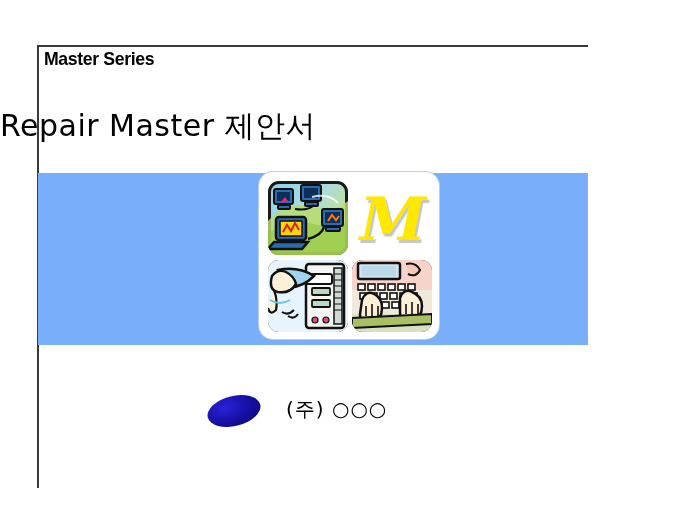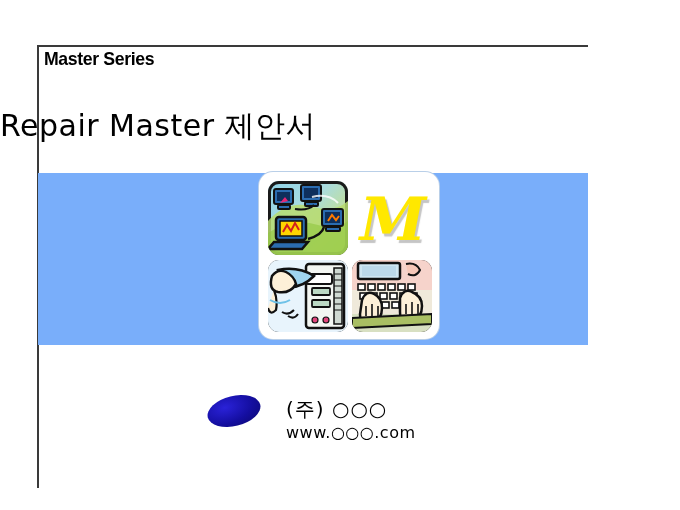--- a/index.html
+++ b/index.html
@@ -284,15 +284,14 @@
 
         <path d="M0 58 L80 54 L80 64 L0 68 Z" fill="#a9bf63" stroke="#111" stroke-width="2"></path>
       </svg>
     </div>
 
     <div id="logo-letter">M</div>
   </div>
 
   <div id="company-ellipse"></div>
   <div id="company-name">(주) ○○○</div>
-  <div id="company-url">www.○○○.com</div>
 
 </div>
 
 </body></html>

